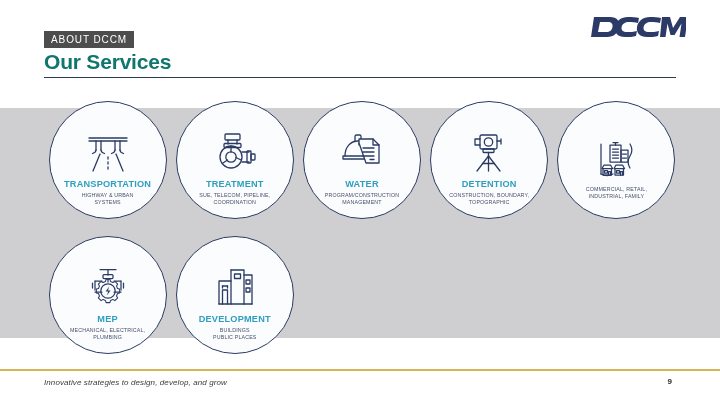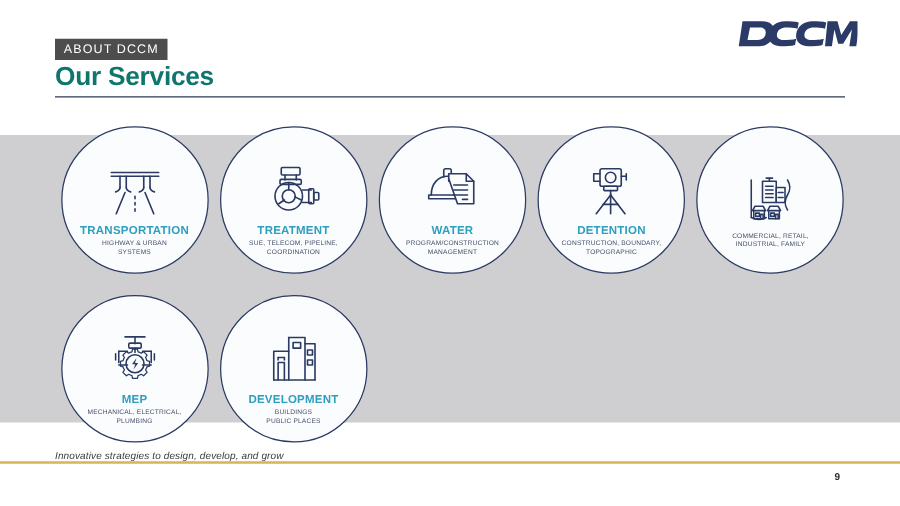--- a/index.html
+++ b/index.html
@@ -114,21 +114,21 @@
 
   
   .footer-rule {
     position: absolute;
     left: 0; top: 369px;
     width: 720px; height: 1.6px;
     background: #d6b557;
   }
   .footer-text {
     position: absolute;
-    left: 44px; top: 360px;
+    left: 44px; top: 378px;
     font-size: 8px;
     font-style: italic;
     color: #3b3b3b;
     letter-spacing: 0.1px;
   }
   .page-num {
     position: absolute;
     right: 48px; top: 377px;
     font-size: 8px;
     font-weight: bold;

